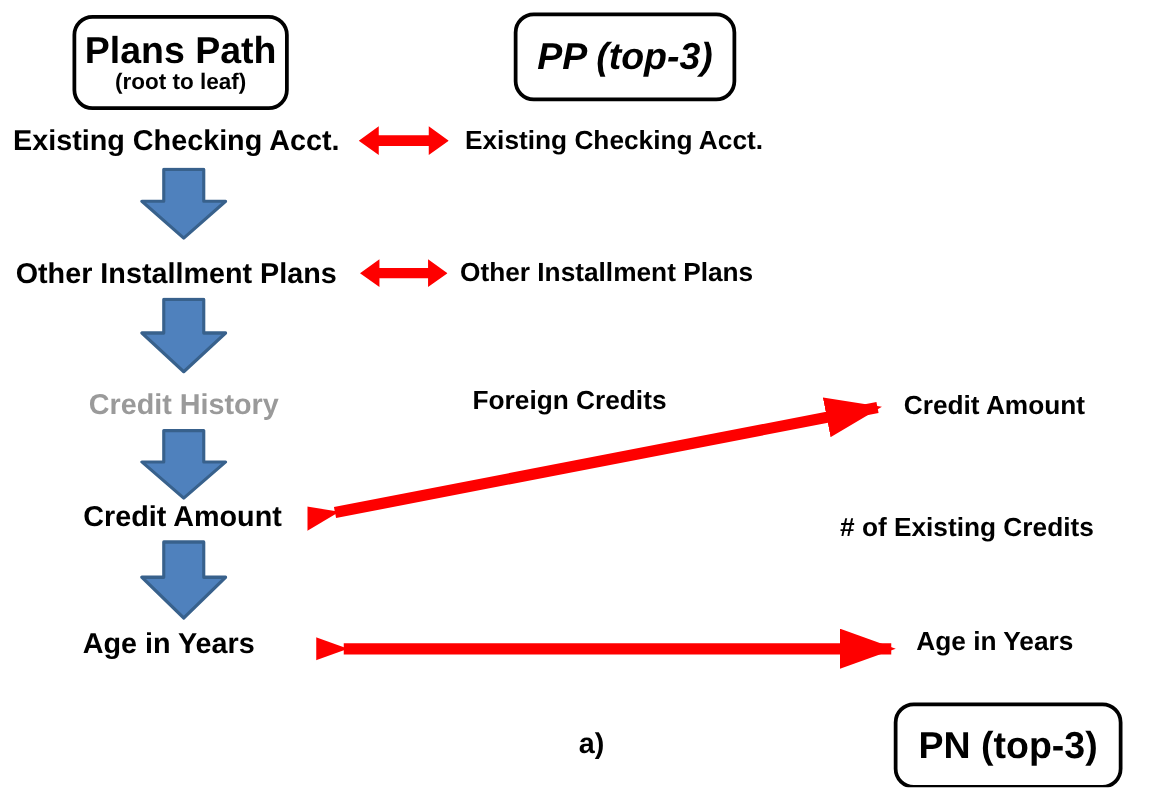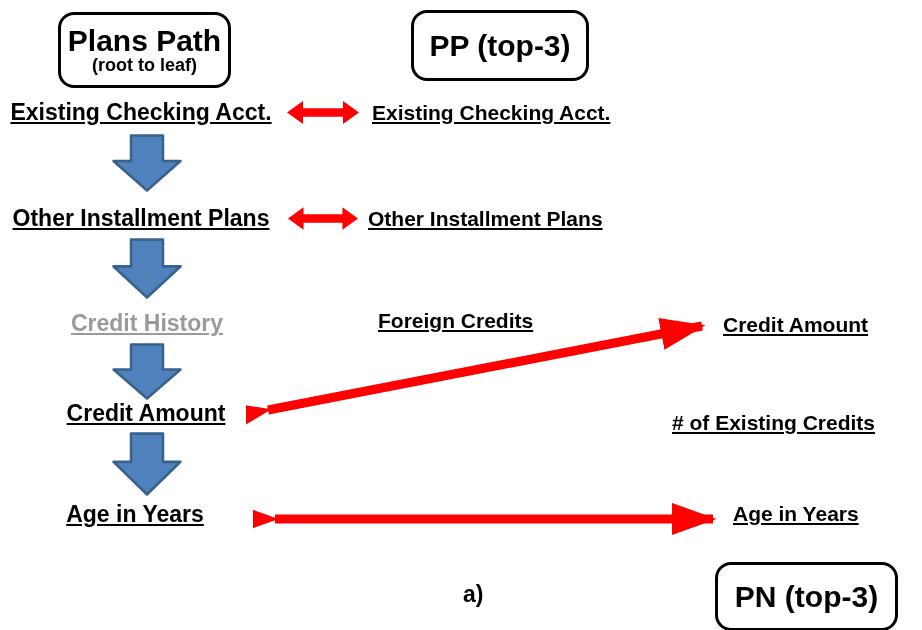--- a/index.html
+++ b/index.html
@@ -14,23 +14,23 @@
     font-family:"Liberation Sans","DejaVu Sans",sans-serif;font-weight:bold;color:#000;
   }
   .box{
     position:absolute;border:3px solid #000;border-radius:16px;background:#fff;
     display:flex;flex-direction:column;align-items:center;justify-content:center;
     text-align:center;line-height:1.05;
   }
   .box-title{font-size:30px;}
   .box-subtitle{font-size:18px;}
   .tree-path-box{left:58px;top:12px;width:167px;height:70px;}
-  .pp-box{left:411px;top:10px;width:172px;height:65px;}
+  .pp-box{left:411px;top:10px;width:172px;height:65px;font-style:italic;}
   .pn-box{left:715px;top:562px;width:177px;height:63px;}
-  .node{position:absolute;white-space:nowrap;font-size:23px;line-height:1.1;text-decoration:underline;}
+  .node{position:absolute;white-space:nowrap;font-size:23px;line-height:1.1;}
   .node.centered{transform:translateX(-50%);}
   .node.list{font-size:21px;}
   .node.muted{color:var(--muted);text-align:center;}
   .caption{position:absolute;left:463px;top:581px;font-size:23px;}
   svg.arrow{position:absolute;display:block;}
   .blue-shape{fill:var(--blue-fill);stroke:var(--blue-stroke);stroke-width:2.5;stroke-linejoin:round;}
   .red-shape{fill:var(--arrow-red);}
   .red-line{stroke:var(--arrow-red);stroke-width:9;fill:none;}
 </style>
 </head>

